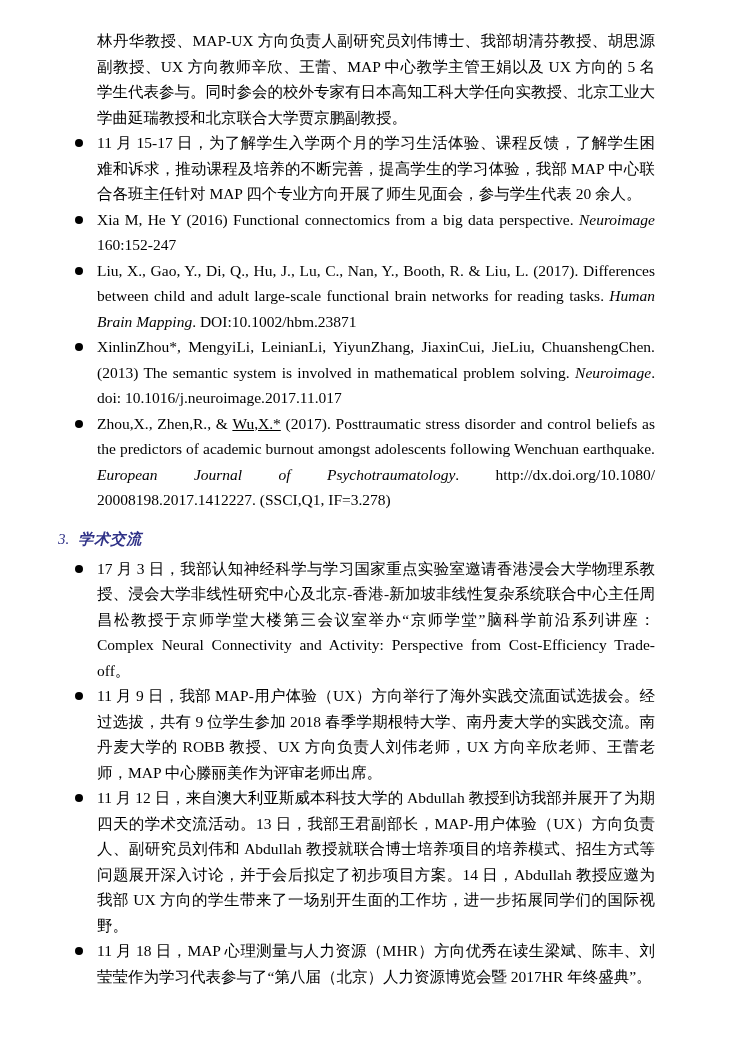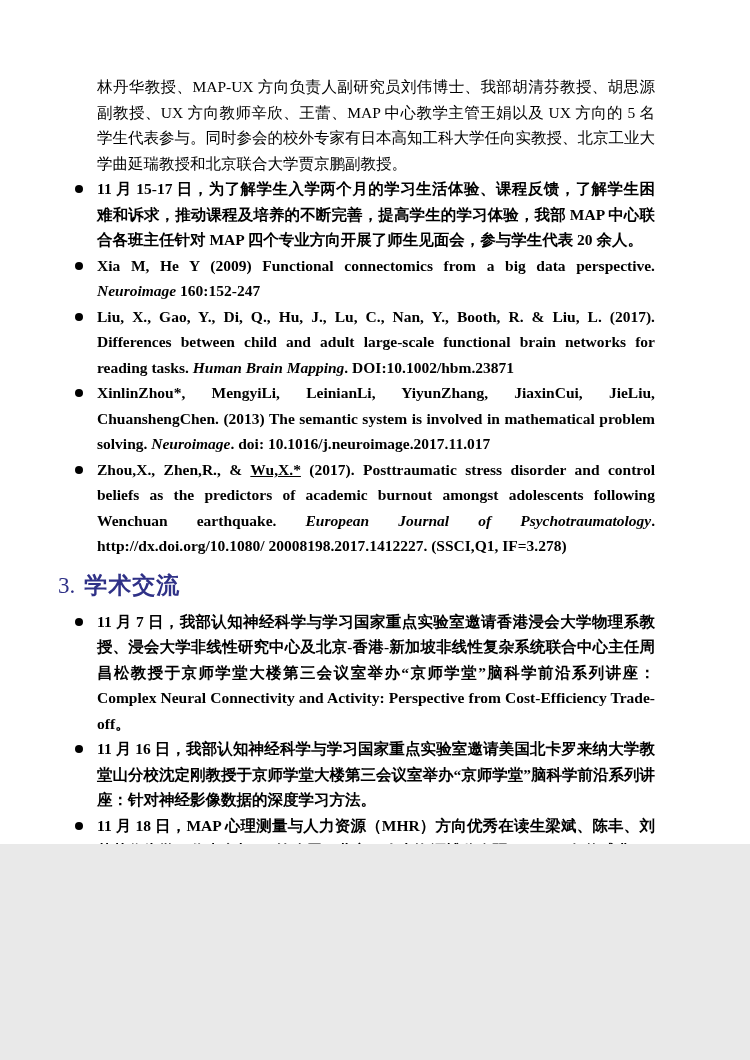--- a/index.html
+++ b/index.html
@@ -3,63 +3,63 @@
 <meta charset="utf-8">
 <style>
   html, body {
     margin: 0;
     padding: 0;
     background: #e9e9e9;
   }
   .page {
     position: relative;
     width: 750px;
-    height: 844px;
+    height: 1060px;
     margin: 0 auto;
     background: #ffffff;
     overflow: hidden;
     box-sizing: border-box;
-    padding: 74px 95px 0 72px;
+    padding: 28px 95px 0 72px;
     font-family: "Liberation Serif", "DejaVu Serif", serif;
     font-size: 15.5px;
     line-height: 25.5px;
     color: #000000;
   }
   .para {
     margin: 0 0 0 25px;
     text-align: justify;
   }
   .bullet-item {
     position: relative;
     padding-left: 25px;
     margin: 0;
-    font-weight: bold;
   }
   .bullet-marker {
     position: absolute;
     left: 3px;
     top: 9px;
     width: 8px;
     height: 8px;
     border-radius: 50%;
     background: #000000;
   }
   .bullet-text {
     display: block;
     text-align: justify;
     overflow-wrap: break-word;
   }
   .it { font-style: italic; }
   .un { text-decoration: underline; }
   .heading {
-    margin: 12px 0 9px -14px;
+    margin: 12px 0 3px -14px;
     font-weight: normal;
-    font-size: 23px;
+    font-size: 15px;
     line-height: 28px;
     color: #2f3187;
+    font-style: italic;
   }
   .heading .num {
     font-family: "Liberation Serif", "DejaVu Serif", serif;
     margin-right: 9px;
   }
   .heading .ttl {
     font-family: "Liberation Sans", "DejaVu Sans", sans-serif;
     font-weight: bold;
     letter-spacing: 1px;
   }
@@ -70,21 +70,21 @@
 <div class="page">
   <p class="para"><span>林丹华教授、MAP-UX 方向负责人副研究员刘伟博士、我部胡清芬教授、胡思源副教授、UX 方向教师辛欣、王蕾、MAP 中心教学主管王娟以及 UX 方向的 5 名学生代表参与。同时参会的校外专家有日本高知工科大学任向实教授、北京工业大学曲延瑞教授和北京联合大学贾京鹏副教授。</span></p>
 
   <div>
       <div class="bullet-item">
         <span class="bullet-marker"></span>
         <span class="bullet-text"><span>11 月 15-17 日，为了解学生入学两个月的学习生活体验、课程反馈，了解学生困难和诉求，推动课程及培养的不断完善，提高学生的学习体验，我部 MAP 中心联合各班主任针对 MAP 四个专业方向开展了师生见面会，参与学生代表 20 余人。</span></span>
       </div>
       <div class="bullet-item">
         <span class="bullet-marker"></span>
-        <span class="bullet-text"><span>Xia M, He Y (2009) Functional connectomics from a big data perspective. </span><span class="it">Neuroimage</span><span> 160:152-247</span></span>
+        <span class="bullet-text"><span>Xia M, He Y (2016) Functional connectomics from a big data perspective. </span><span class="it">Neuroimage</span><span> 160:152-247</span></span>
       </div>
       <div class="bullet-item">
         <span class="bullet-marker"></span>
         <span class="bullet-text"><span>Liu, X., Gao, Y., Di, Q., Hu, J., Lu, C., Nan, Y., Booth, R. &amp; Liu, L. (2017). Differences between child and adult large-scale functional brain networks for reading tasks. </span><span class="it">Human Brain Mapping</span><span>. DOI:10.1002/hbm.23871</span></span>
       </div>
       <div class="bullet-item">
         <span class="bullet-marker"></span>
         <span class="bullet-text"><span>XinlinZhou*, MengyiLi, LeinianLi, YiyunZhang, JiaxinCui, JieLiu, ChuanshengChen. (2013) The semantic system is involved in mathematical problem solving. </span><span class="it">Neuroimage</span><span>. doi: 10.1016/j.neuroimage.2017.11.017</span></span>
       </div>
       <div class="bullet-item">
@@ -93,24 +93,28 @@
       </div>
     </div>
 
   <h2 class="heading" style="color: rgb(47, 49, 135);">
     <span class="num">3.</span><span class="ttl">学术交流</span>
   </h2>
 
   <div>
       <div class="bullet-item">
         <span class="bullet-marker"></span>
-        <span class="bullet-text"><span>11 月 7 日，我部认知神经科学与学习国家重点实验室邀请香港浸会大学物理系教授、浸会大学非线性研究中心及北京-香港-新加坡非线性复杂系统联合中心主任周昌松教授于京师学堂大楼第三会议室举办“京师学堂”脑科学前沿系列讲座：Complex Neural Connectivity and Activity: Perspective from Cost-Efficiency Trade-off。</span></span>
+        <span class="bullet-text"><span>17 月 3 日，我部认知神经科学与学习国家重点实验室邀请香港浸会大学物理系教授、浸会大学非线性研究中心及北京-香港-新加坡非线性复杂系统联合中心主任周昌松教授于京师学堂大楼第三会议室举办“京师学堂”脑科学前沿系列讲座：Complex Neural Connectivity and Activity: Perspective from Cost-Efficiency Trade-off。</span></span>
       </div>
       <div class="bullet-item">
         <span class="bullet-marker"></span>
-        <span class="bullet-text"><span>11 月 16 日，我部认知神经科学与学习国家重点实验室邀请美国北卡罗来纳大学教堂山分校沈定刚教授于京师学堂大楼第三会议室举办“京师学堂”脑科学前沿系列讲座：针对神经影像数据的深度学习方法。</span></span>
+        <span class="bullet-text"><span>11 月 9 日，我部 MAP-用户体验（UX）方向举行了海外实践交流面试选拔会。经过选拔，共有 9 位学生参加 2018 春季学期根特大学、南丹麦大学的实践交流。南丹麦大学的 ROBB 教授、UX 方向负责人刘伟老师，UX 方向辛欣老师、王蕾老师，MAP 中心滕丽美作为评审老师出席。</span></span>
+      </div>
+      <div class="bullet-item">
+        <span class="bullet-marker"></span>
+        <span class="bullet-text"><span>11 月 12 日，来自澳大利亚斯威本科技大学的 Abdullah 教授到访我部并展开了为期四天的学术交流活动。13 日，我部王君副部长，MAP-用户体验（UX）方向负责人、副研究员刘伟和 Abdullah 教授就联合博士培养项目的培养模式、招生方式等问题展开深入讨论，并于会后拟定了初步项目方案。14 日，Abdullah 教授应邀为我部 UX 方向的学生带来了一场别开生面的工作坊，进一步拓展同学们的国际视野。</span></span>
       </div>
       <div class="bullet-item">
         <span class="bullet-marker"></span>
         <span class="bullet-text"><span>11 月 18 日，MAP 心理测量与人力资源（MHR）方向优秀在读生梁斌、陈丰、刘莹莹作为学习代表参与了“第八届（北京）人力资源博览会暨 2017HR 年终盛典”。</span></span>
       </div>
     </div>
 </div>
 
 </body></html>

